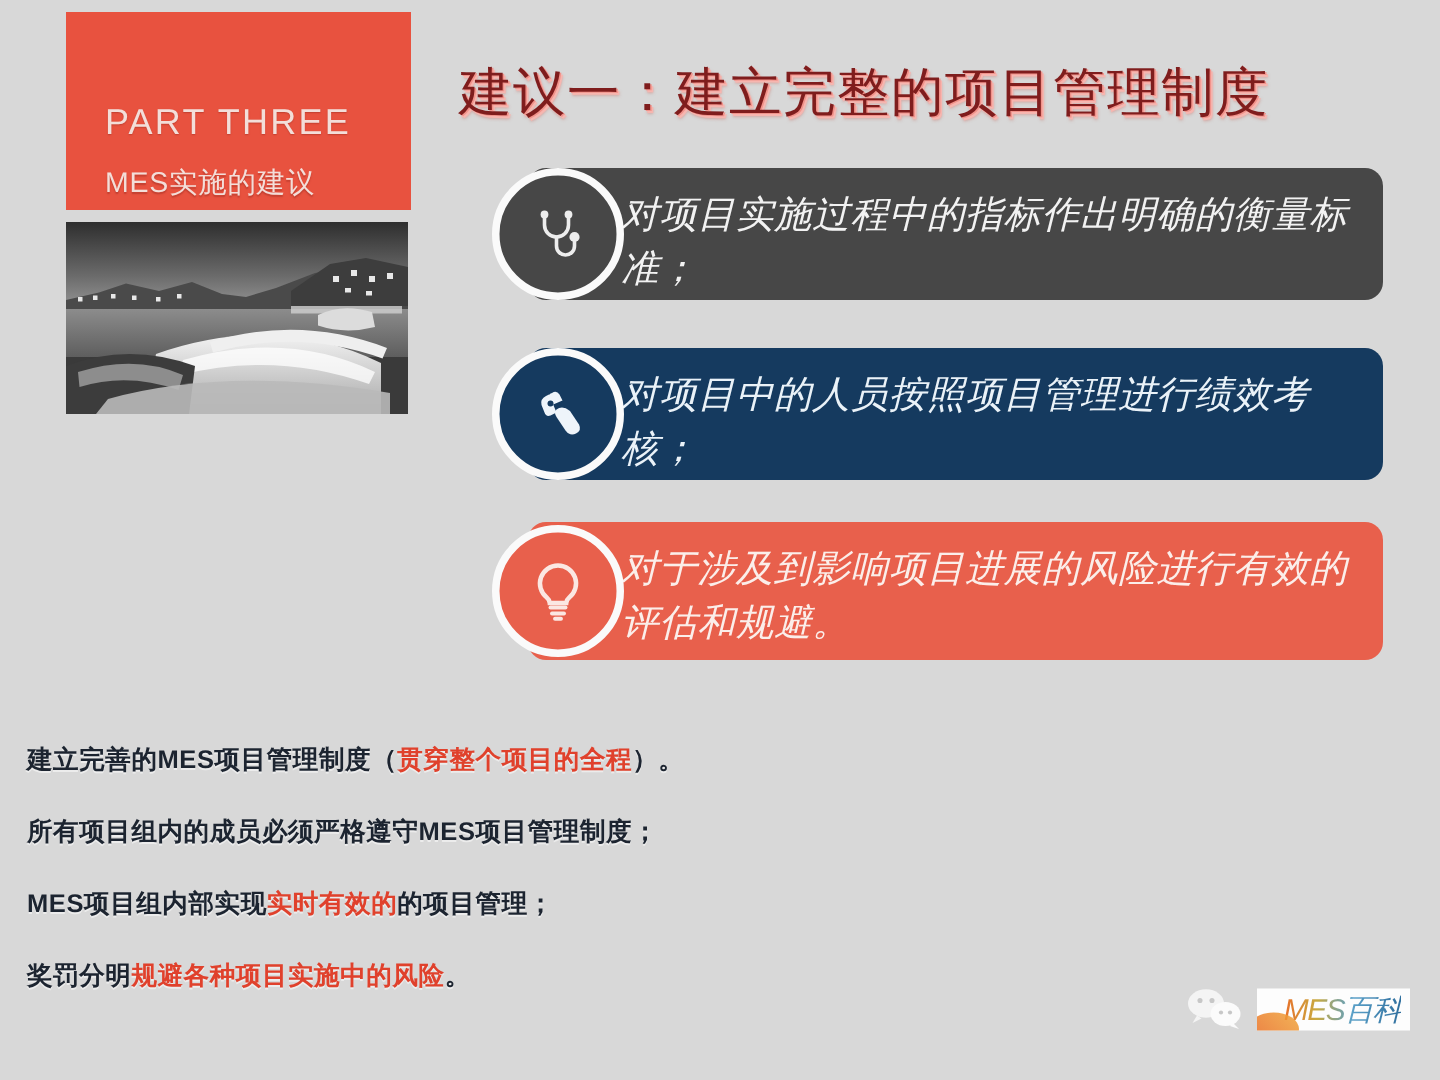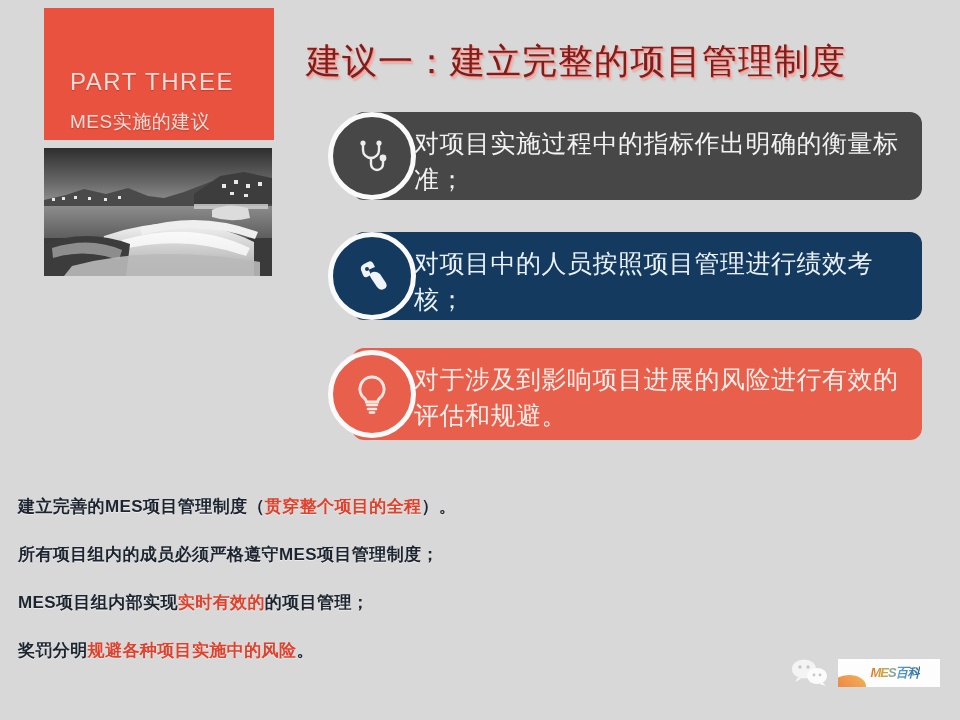--- a/index.html
+++ b/index.html
@@ -82,20 +82,21 @@
   }
 
   
   .bullet {
     position: absolute;
     left: 352px;
     width: 570px;
     border-radius: 12px;
     box-sizing: border-box;
     padding: 14px 18px 14px 62px;
+    font-style: italic;
   }
   .bullet .bullet-text {
     font-size: 25px;
     line-height: 1.42;
     color: #f2f2f2;
     font-weight: 400;
     letter-spacing: .5px;
   }
   .bullet-1 { top: 112px; height: 88px; background: #474747; }
   .bullet-2 { top: 232px; height: 88px; background: #153a5f; }
@@ -155,22 +156,22 @@
     width: 102px;
     height: 28px;
     background: #fdfdfd;
     position: relative;
     overflow: hidden;
     display: flex;
     align-items: center;
     justify-content: center;
   }
   .brand-logo .brand-text {
-    font-size: 13px;
-    font-weight: bold;
+    font-size: 20px;
+    font-weight: normal;
     font-style: italic;
     letter-spacing: -1px;
     background: linear-gradient(90deg,#e8702a 0%, #c9a93f 28%, #5aa0c8 58%, #2f6f9e 100%);
     -webkit-background-clip: text;
     background-clip: text;
     color: transparent;
     white-space: nowrap;
     margin-left: 12px;
   }
   .brand-logo .swoosh {

